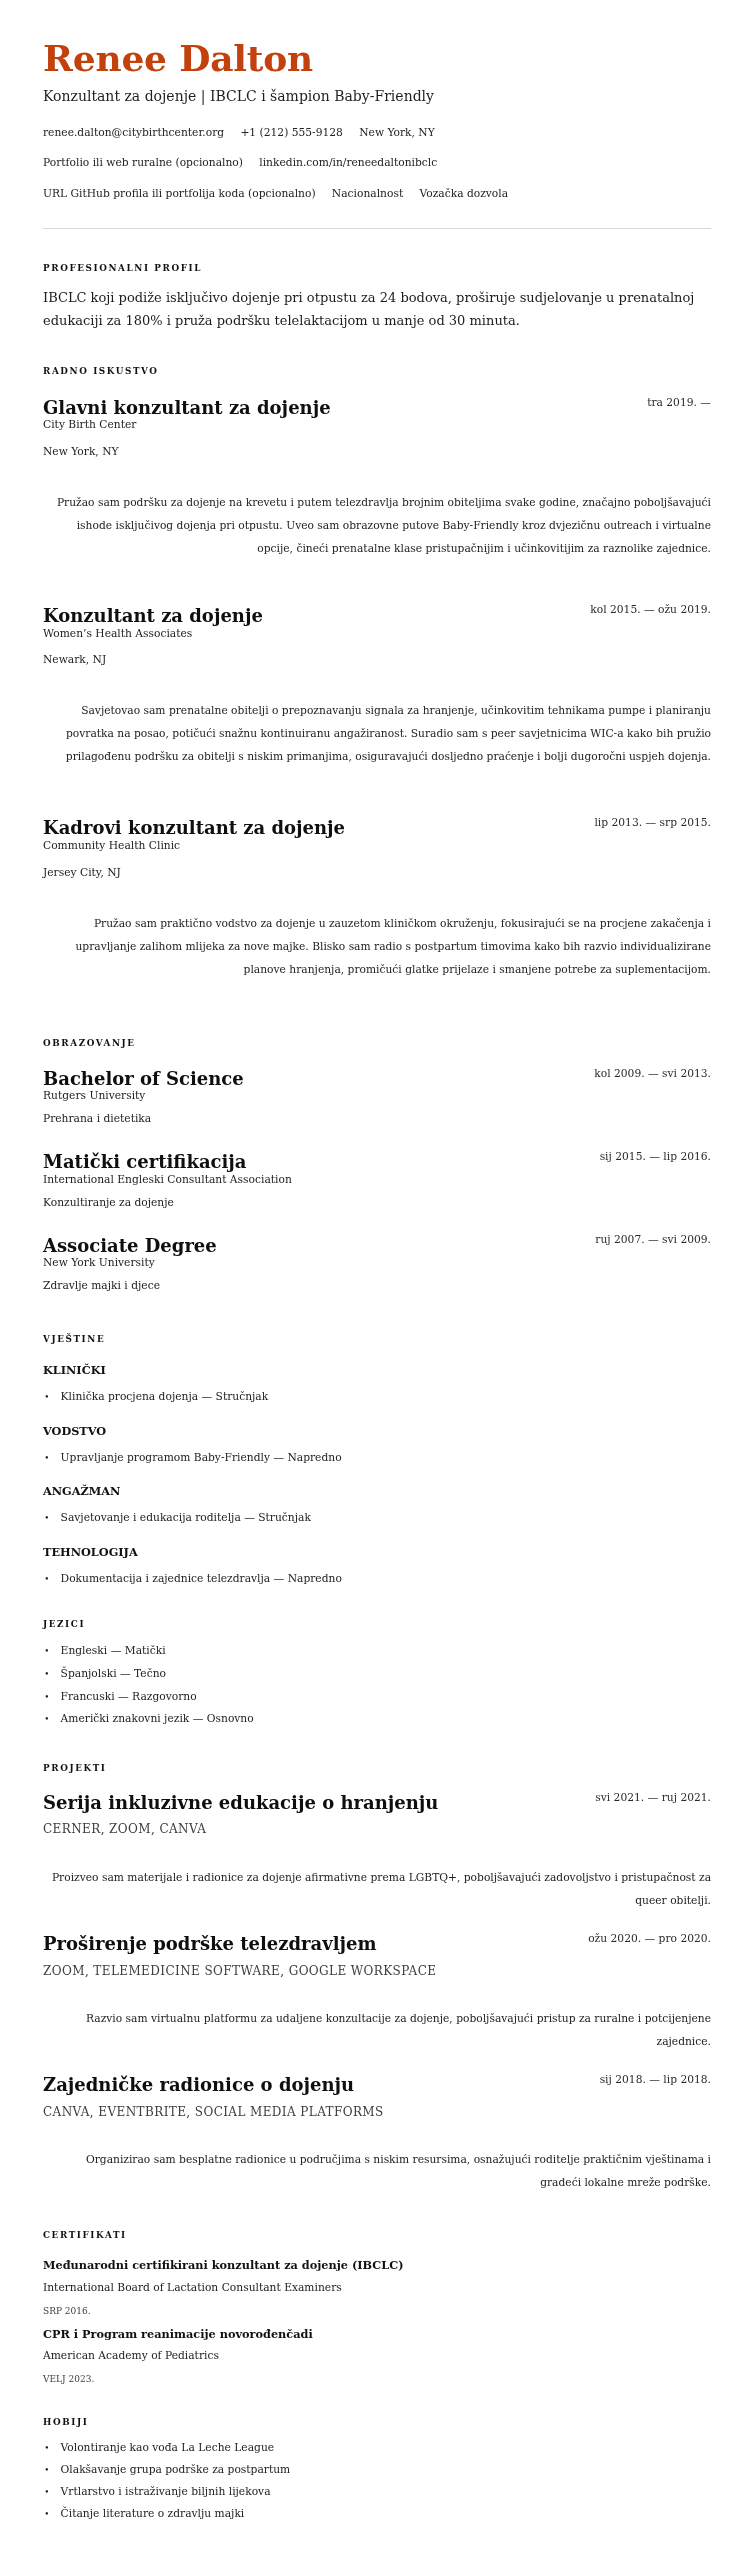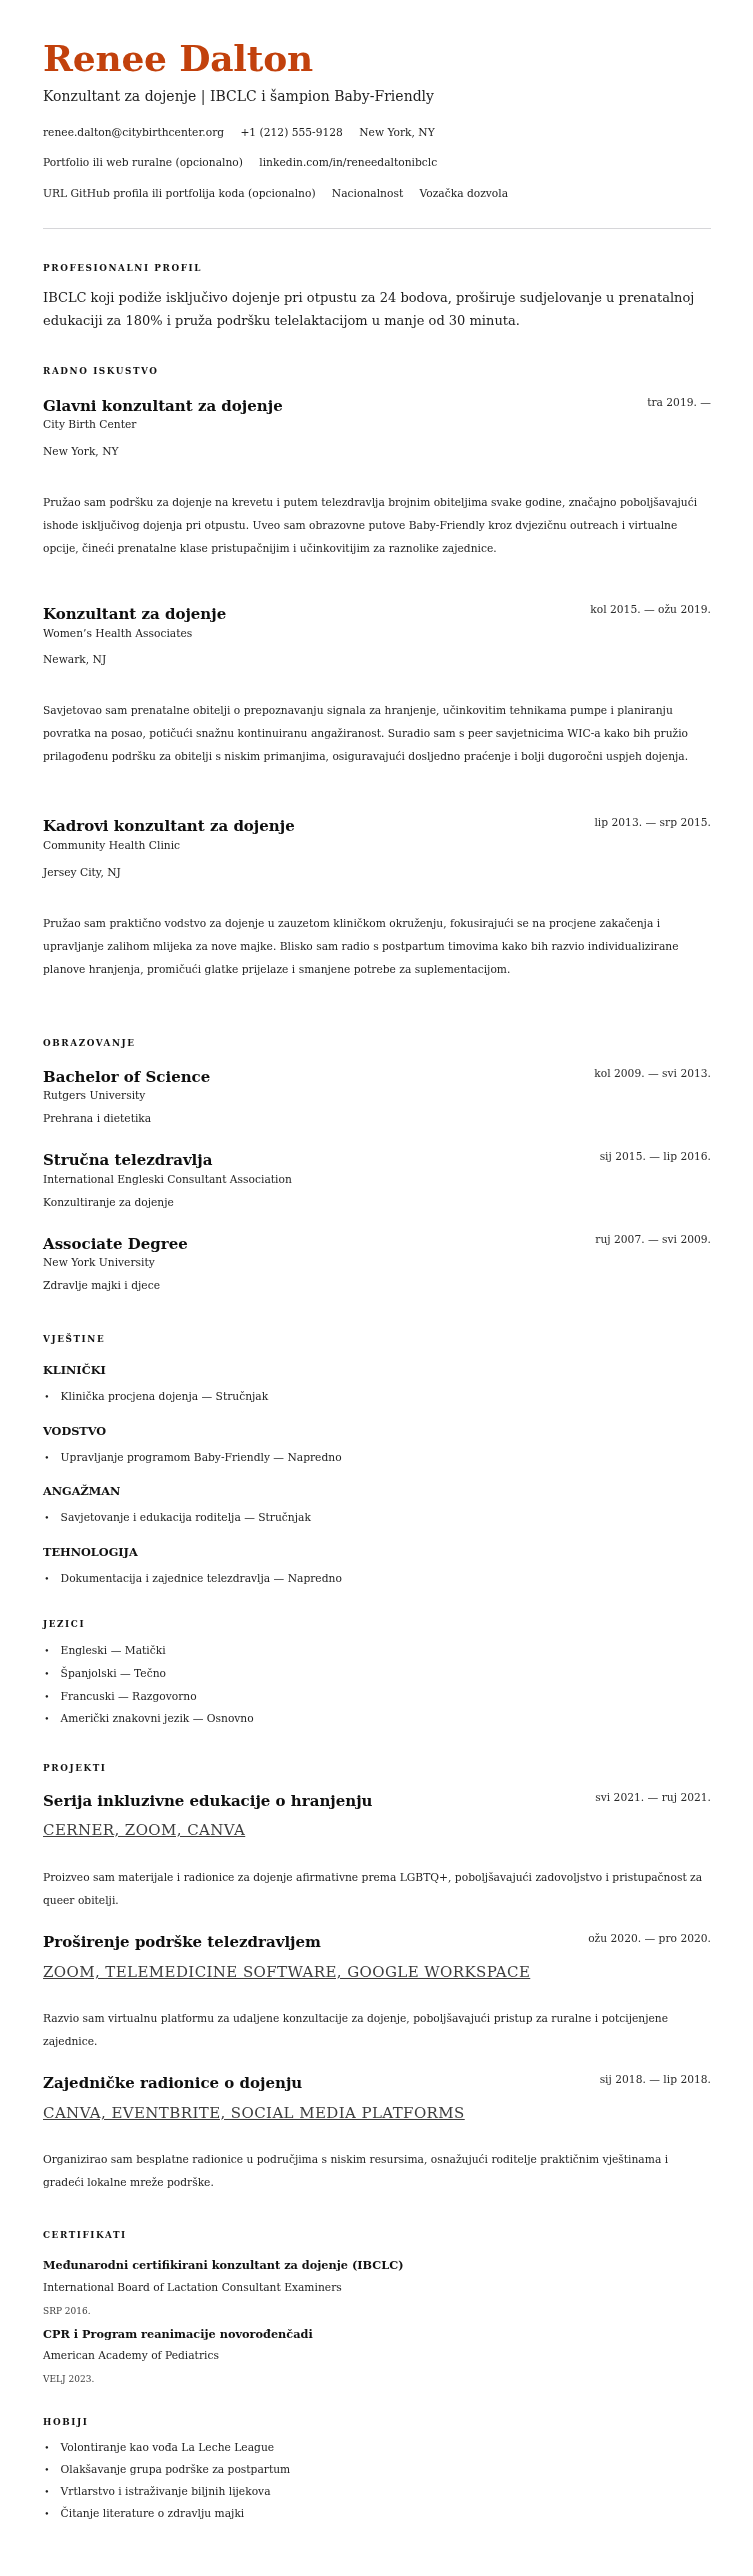--- a/index.html
+++ b/index.html
@@ -17,24 +17,24 @@
   .right { position: absolute; right: 0; white-space: nowrap; line-height: 1; text-align: right; color: #2a2a2a; font-size: 10.7px; }
 
   .name { font-size: 36px; font-weight: bold; color: #c2410c; letter-spacing: -0.2px; }
   .subtitle { font-size: 14px; color: #1f1f1f; }
   .contact-row { display: flex; gap: 16.3px; font-size: 10.7px; color: #222; }
   .divider { position: absolute; left: 0; width: 100%; height: 1.3px; background: #d6d6d9; }
 
   .section-heading { font-size: 8.8px; font-weight: bold; letter-spacing: 1.6px; text-transform: uppercase; color: #111; }
   .summary { font-size: 13px; line-height: 22.6px; color: #1c1c1c; white-space: normal; width: 668px; }
 
-  .item-title { font-size: 15px; font-weight: bold; color: #0f0f0f; }
+  .item-title { font-size: 18px; font-weight: bold; color: #0f0f0f; }
   .item-sub { font-size: 10.7px; color: #222; }
-  .desc { font-size: 10.7px; line-height: 23px; color: #222; white-space: normal; width: 668px; }
-  .tech { font-size: 15px; color: #3d3d3d; letter-spacing: 0.4px; text-transform: uppercase; text-decoration: underline; }
+  .desc { font-size: 10.7px; line-height: 23px; color: #222; white-space: normal; width: 668px; text-align: right; }
+  .tech { font-size: 12px; color: #3d3d3d; letter-spacing: 0.4px; text-transform: uppercase; }
 
   .skill-cat { font-size: 11.3px; font-weight: bold; color: #111; text-transform: uppercase; }
   .bullet { font-size: 10.7px; color: #222; display: flex; align-items: baseline; }
   .bullet .dot { width: 17.6px; display: inline-block; font-size: 8.8px; padding-left: 1.3px; }
 
   .cert-name { font-size: 11.3px; font-weight: bold; color: #111; }
   .cert-issuer { font-size: 10.7px; color: #222; }
   .cert-date { font-size: 9px; color: #3d3d3d; text-transform: uppercase; }
 </style>
 </head>
@@ -93,21 +93,21 @@
 
   <div class="abs section-heading" style="top:1039px">Obrazovanje</div>
 
   <div>
     <div class="abs item-title" style="top:1070px">Bachelor of Science</div>
     <div class="right" style="top:1069px">kol 2009. — svi 2013.</div>
     <div class="abs item-sub" style="top:1091px">Rutgers University</div>
     <div class="abs item-sub" style="top:1114px">Prehrana i dietetika</div>
   </div>
   <div>
-    <div class="abs item-title" style="top:1153px">Stručna telezdravlja</div>
+    <div class="abs item-title" style="top:1153px">Matički certifikacija</div>
     <div class="right" style="top:1152px">sij 2015. — lip 2016.</div>
     <div class="abs item-sub" style="top:1175px">International Engleski Consultant Association</div>
     <div class="abs item-sub" style="top:1198px">Konzultiranje za dojenje</div>
   </div>
   <div>
     <div class="abs item-title" style="top:1237px">Associate Degree</div>
     <div class="right" style="top:1235px">ruj 2007. — svi 2009.</div>
     <div class="abs item-sub" style="top:1258px">New York University</div>
     <div class="abs item-sub" style="top:1281px">Zdravlje majki i djece</div>
   </div>

